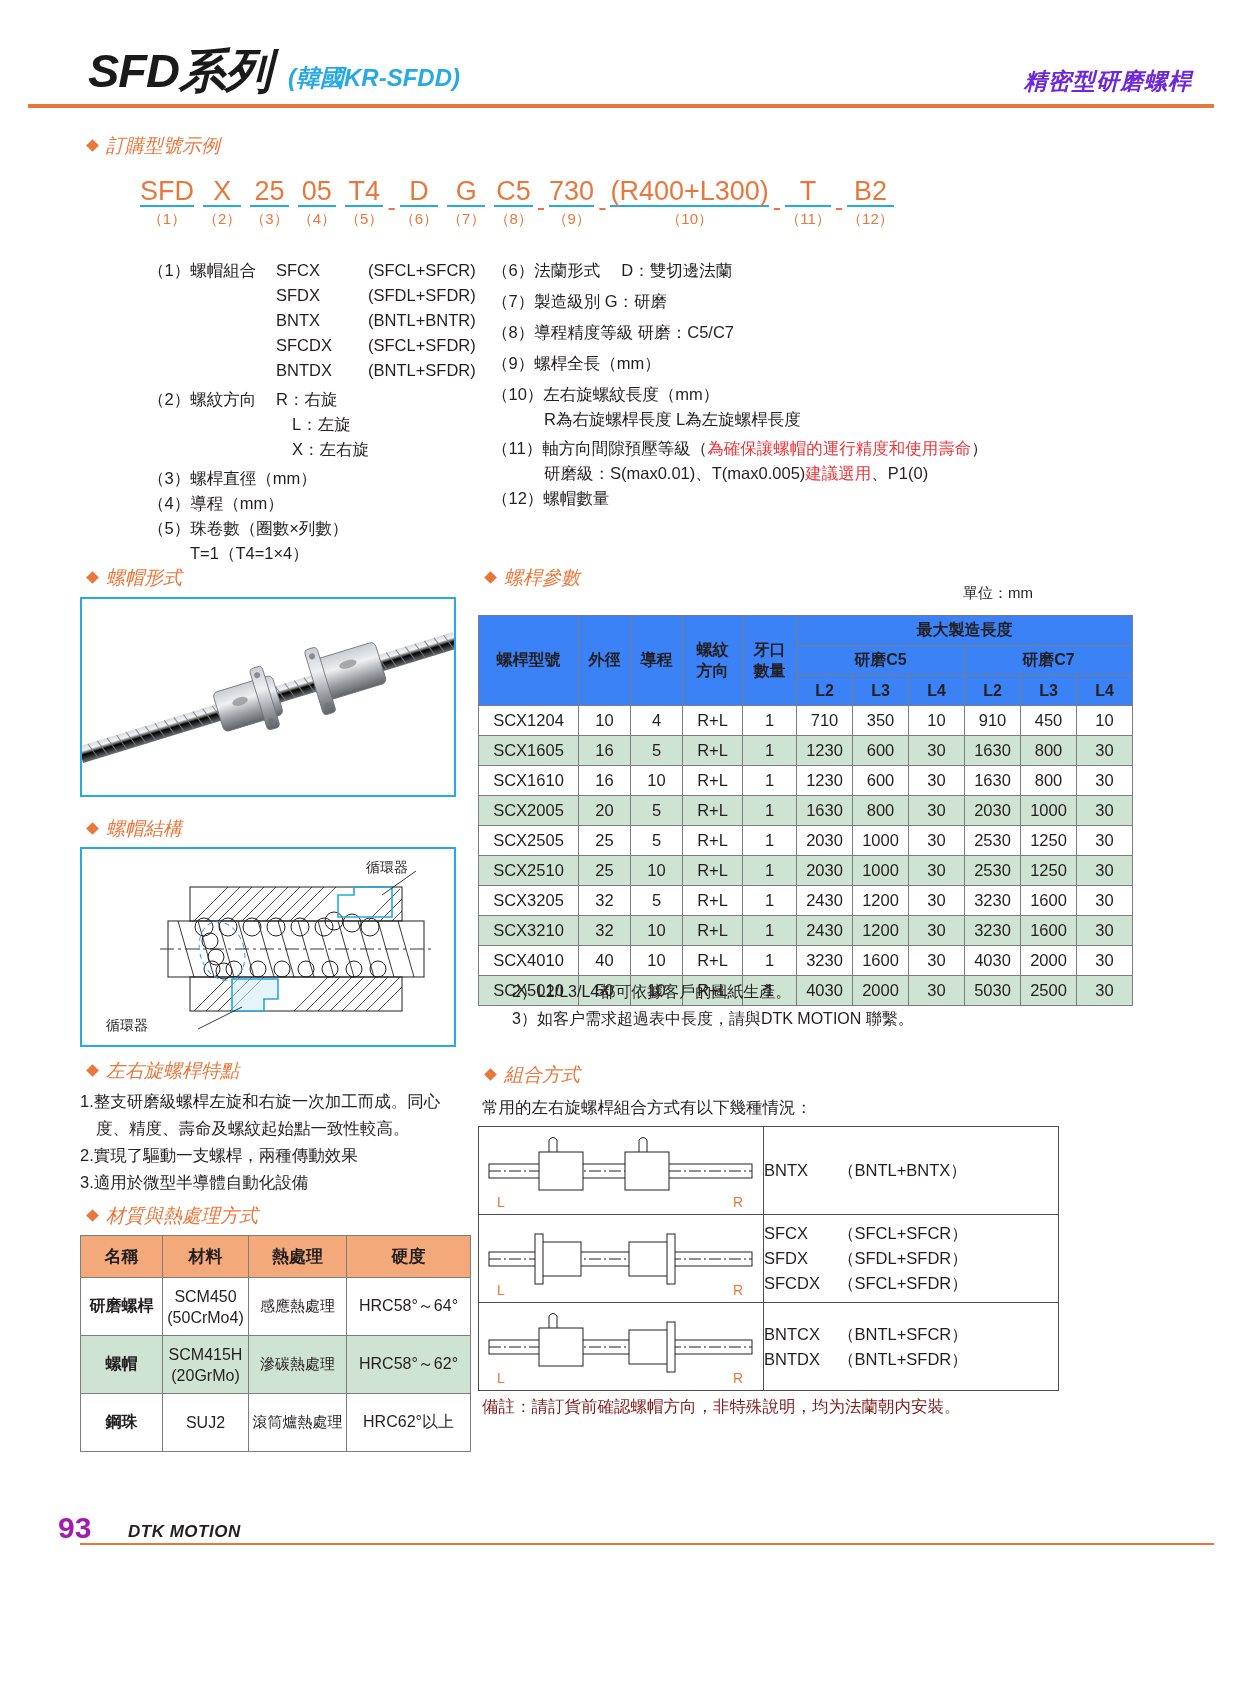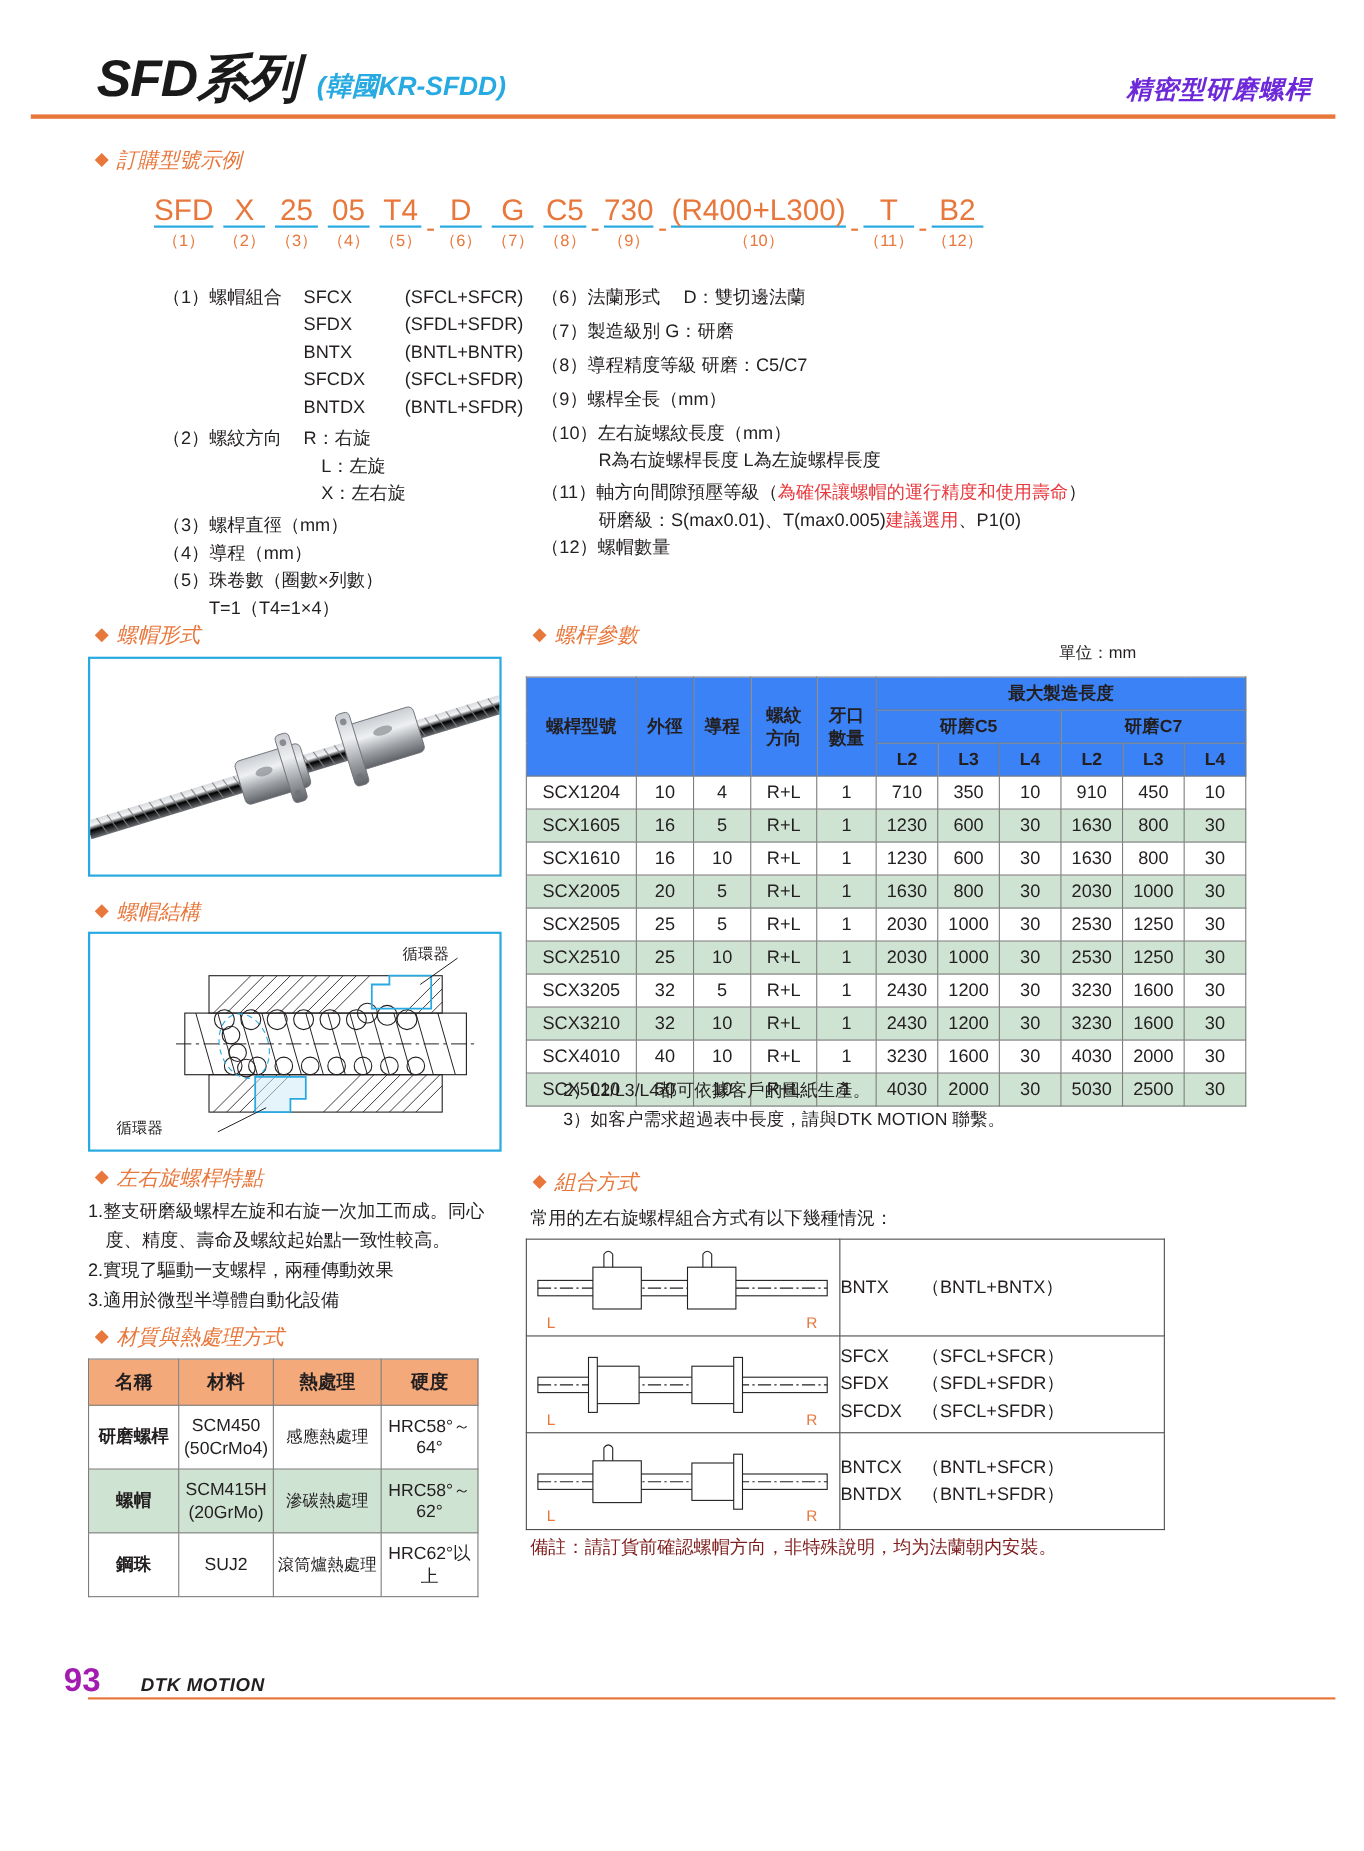--- a/index.html
+++ b/index.html
@@ -170,21 +170,21 @@
   }
   table.mat thead th {
     background: #f4a97a; font-weight: bold; height: 42px;
     font-size: 17px;
   }
   table.mat tbody td { height: 58px; background: #ffffff; }
   table.mat tbody tr.alt td { background: #cfe3d2; }
   .m-c1 { width: 82px; font-weight: bold; font-size: 16px; }
   .m-c2 { width: 86px; font-size: 16px; }
   .m-c3 { width: 98px; font-size: 15px; }
-  .m-c4 { width: 88px; font-size: 16px; }
+  .m-c4 { width: 124px; font-size: 16px; }
   .two-line { line-height: 21px; }
 
   
   .combo-intro {
     position: absolute; left: 482px; top: 1097px;
     font-size: 16.5px; color: #231f20; white-space: nowrap;
   }
   table.combo {
     position: absolute; left: 478px; top: 1126px;
     border-collapse: collapse;

